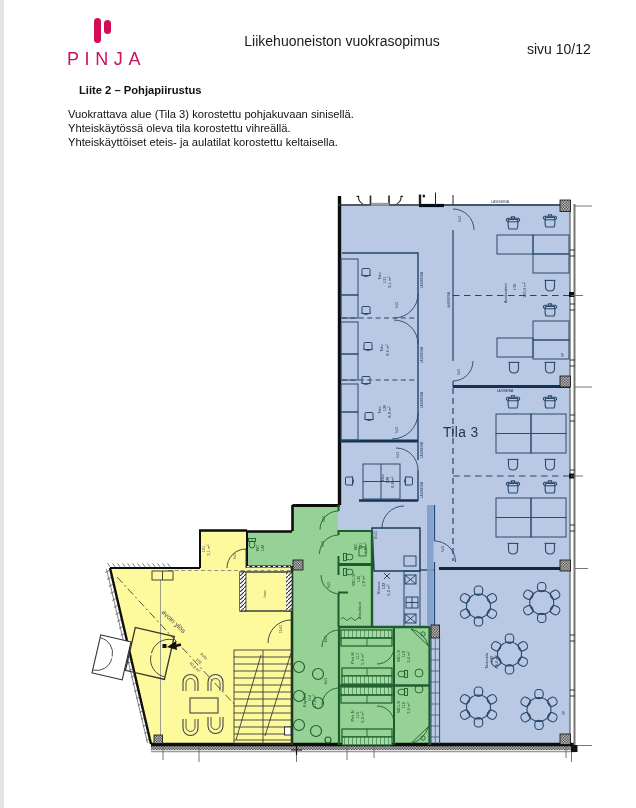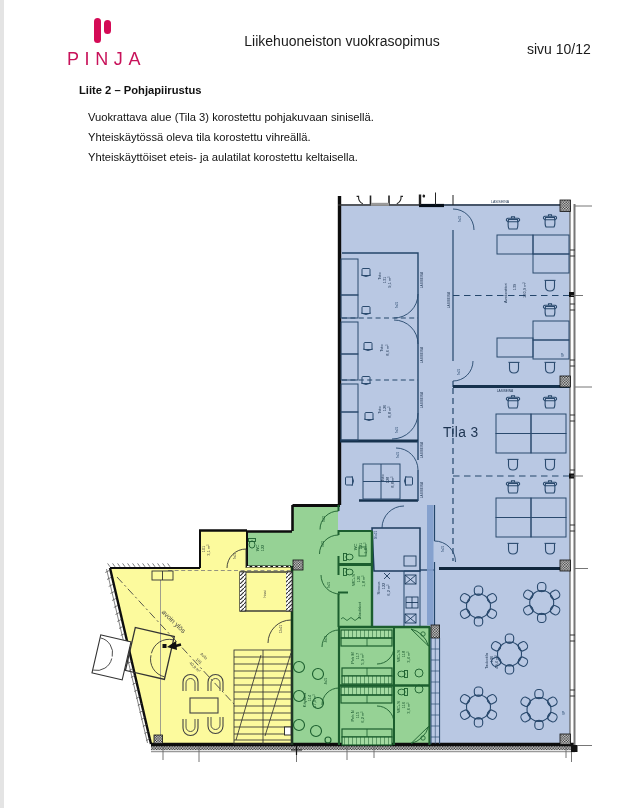--- a/index.html
+++ b/index.html
@@ -6,21 +6,21 @@
   body{width:636px;height:808px;position:relative;overflow:hidden;
        font-family:"Liberation Sans", sans-serif;}
   .lstrip{position:absolute;left:0;top:0;width:4px;height:808px;background:#e4e4e4;}
   .logo-pill{position:absolute;background:#d40b56;border-radius:4px;}
   .pinja{position:absolute;left:67px;top:48.5px;color:#c8125a;
          font-weight:normal;font-size:18px;letter-spacing:5.6px;}
   .title{position:absolute;left:0;top:32.5px;width:684px;text-align:center;
          font-size:14px;color:#1a1a1a;}
   .sivu{position:absolute;left:527px;top:41px;font-size:14px;color:#1a1a1a;}
   .h2{position:absolute;left:79px;top:83.5px;font-size:11.2px;font-weight:bold;color:#111;}
-  .p1{position:absolute;left:88px;top:106.5px;font-size:11.2px;color:#111;line-height:20px;}
+  .p1{position:absolute;left:68px;top:106.5px;font-size:11.2px;color:#111;line-height:14px;}
   svg{position:absolute;left:0;top:0;}
   text{font-family:"Liberation Sans", sans-serif;}
 </style>
 </head>
 <body>
 <div class="lstrip"></div>
 <div class="logo-pill" style="left:94px;top:18px;width:7px;height:25px;"></div>
 <div class="logo-pill" style="left:104px;top:20px;width:7px;height:14px;"></div>
 <div class="pinja">PINJA</div>
 <div class="title">Liikehuoneiston vuokrasopimus</div>

